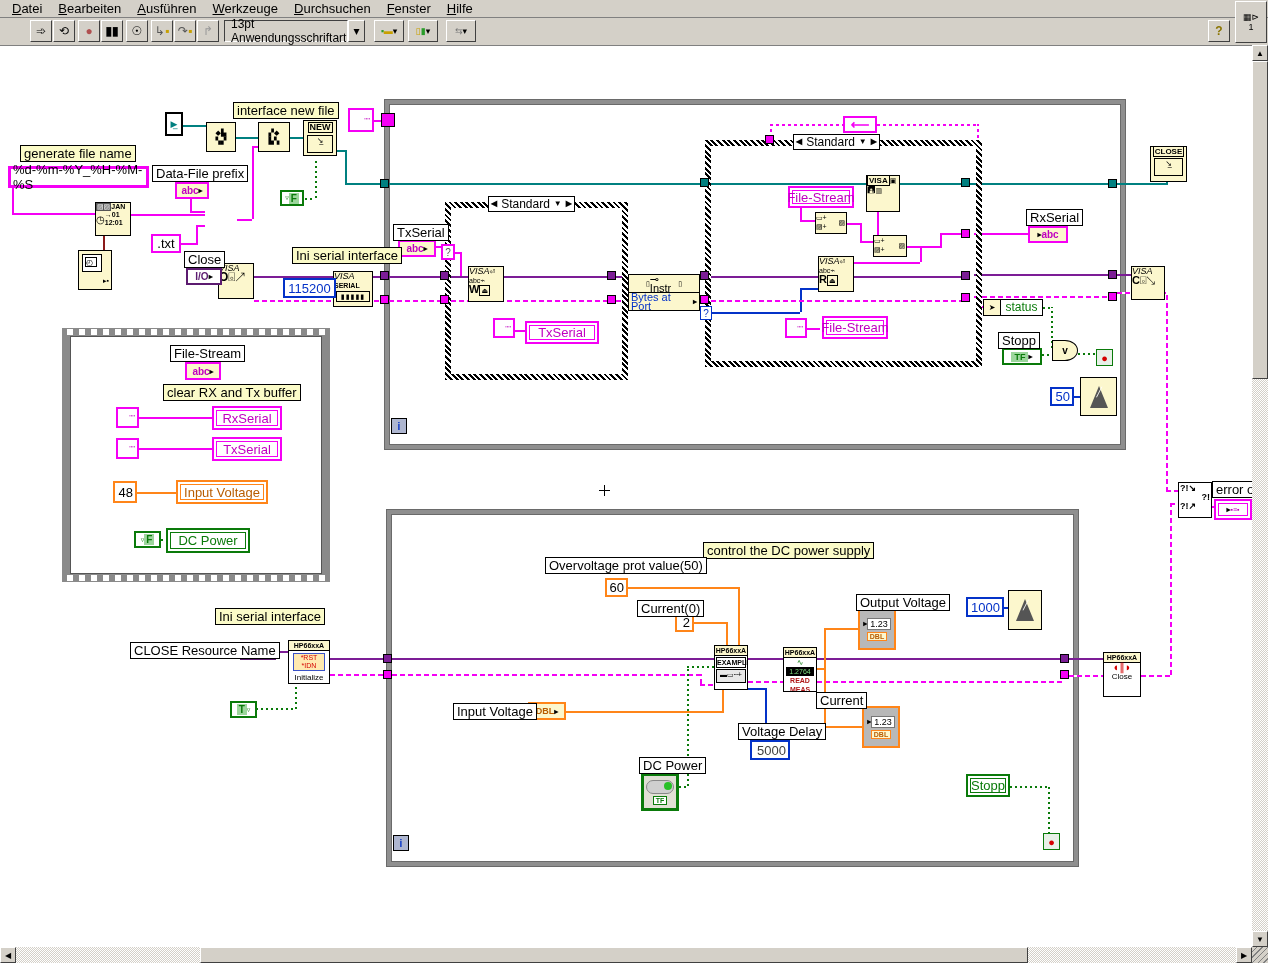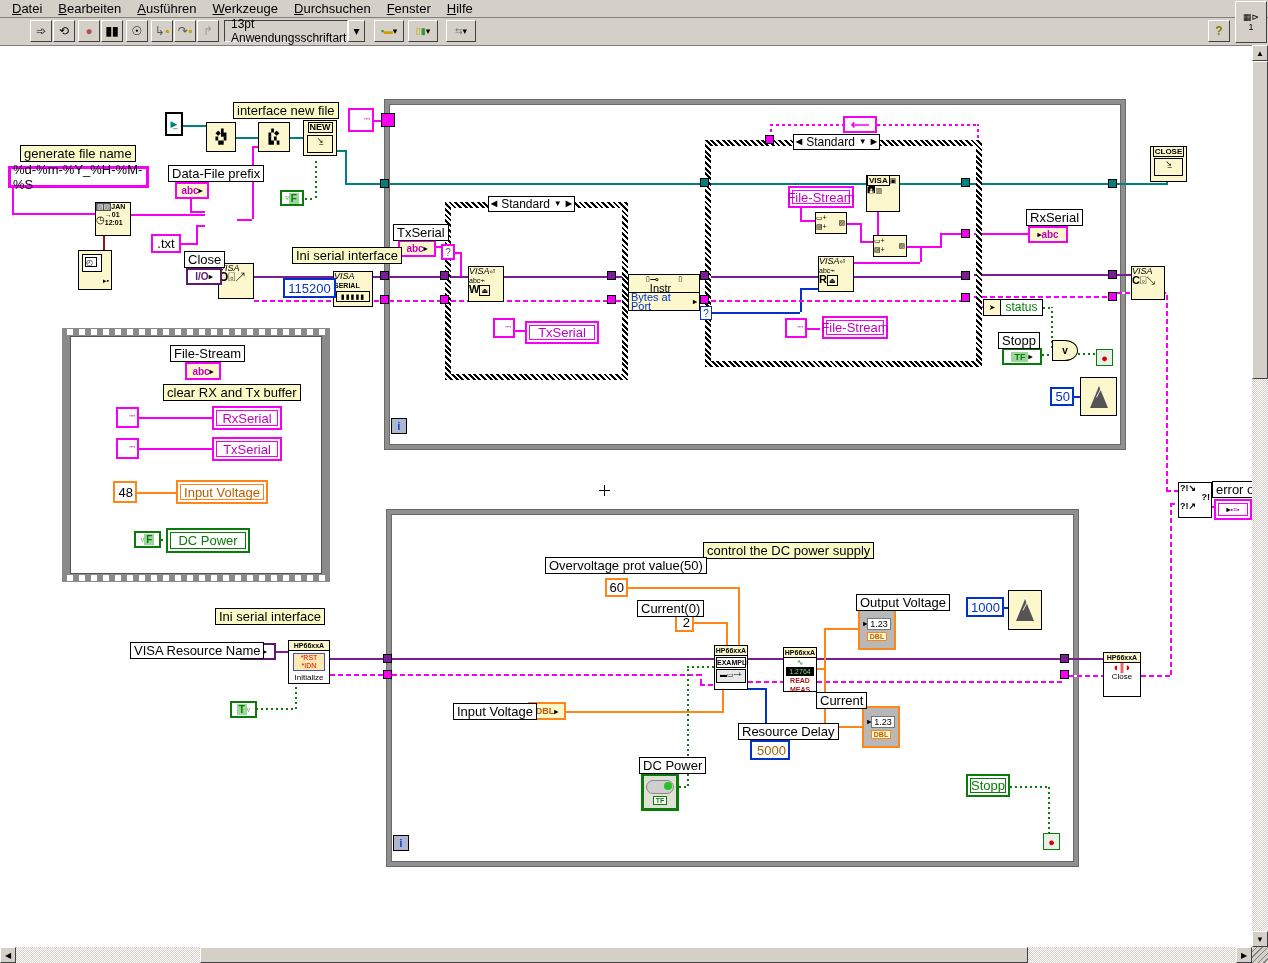--- a/index.html
+++ b/index.html
@@ -288,21 +288,21 @@
       <span style="color:#008080;font-size:9px">▶̲</span>
     </div>
   <div class="node" style="left:206px;top:122px;width:30px;height:30px;display:flex;align-items:center;justify-content:center">
       <span class="mini">◆▙<br>▚▞</span>
     </div>
   <div class="node" style="left:258px;top:122px;width:32px;height:30px;display:flex;align-items:center;justify-content:center">
       <span class="mini">▞◆<br>▙▚</span>
     </div>
   <div class="node" style="left:303px;top:120px;width:34px;height:36px;text-align:center"><b style="font-size:9px;border:1px solid #000;display:inline-block;padding:0 1px;margin-top:1px">NEW</b><div style="border:1px solid #000;margin:2px 3px;height:16px;background:#fcf7cd">↘̲</div></div>
 
-  <div class="lbl lw" style="left:168px;top:165px">Data-File prefix</div>
+  <div class="lbl lw" style="left:152px;top:165px">Data-File prefix</div>
   <div class="sctl" style="left:175px;top:182px;width:34px;height:17px">
       <span>abc</span>
       <span class="arrow">▸</span>
     </div>
 
   <div class="node" style="left:95px;top:202px;width:36px;height:34px">
     <div style="display:flex">
         <span style="background:#555;color:#fff;padding:0 1px" class="mini">▨▨</span>
         <b class="mini">JAN</b>
       </div>
@@ -354,21 +354,21 @@
         <b style="font-size:11px">W</b>
         <span style="border:1px solid #000;font-size:7px;padding:0 1px">⏏</span>
       </div></div>
 
   <div class="numc" style="left:493px;top:318px;width:22px;height:20px;border:2px solid #f500f5">
       <span style="color:#c000c0;font-size:8px">""</span>
     </div>
   <div class="locv" style="left:525px;top:321px;width:74px;height:23px;border:2px solid #f500f5;box-shadow:inset 0 0 0 2px #fff,inset 0 0 0 3px #f500f5;color:#c000c0">TxSerial</div>
 
   <div class="node" style="left:628px;top:274px;width:72px;height:37px;background:#fcf7cd;padding:0">
-    <div style="display:flex;justify-content:space-between;align-items:flex-start;border-bottom:1px solid #000;height:17px;padding:0 17px">
+    <div style="display:flex;justify-content:space-between;align-items:center;border-bottom:1px solid #000;height:17px;padding:0 17px">
         <span class="mini">▯</span>
         <span style="font-size:11px">⊸ <span>Instr</span></span>
         <span class="mini">▯</span>
       </div>
     <div style="display:flex;align-items:center;height:17px;padding:0 2px;color:#0432c8;font-size:11px">
         <span>Bytes at Port</span>
         <span class="arrow">▸</span>
       </div>
   </div>
   <div class="term" style="left:700px;top:306px;width:12px;height:14px;border:1px solid #0432c8;background:#fff;color:#0432c8;font-size:10px">?</div>
@@ -449,21 +449,21 @@
   <div class="term" style="left:134px;top:531px;width:27px;height:17px;border:2px solid #0a7a0a;background:#fff">
       <span class="mini" style="color:#0a7a0a">▿</span>
       <b style="color:#0a7a0a;font-size:10px;background:#9cd69c;padding:0 2px">F</b>
     </div>
   <div class="locv" style="left:166px;top:528px;width:84px;height:25px;border:2px solid #0a7a0a;box-shadow:inset 0 0 0 2px #fff,inset 0 0 0 3px #0a7a0a;color:#0a7a0a">DC Power</div>
 
   <div class="w h" style="left:599px;top:490px;width:11px;height:1px;background:#000;z-index:30"></div>
   <div class="w v" style="left:604px;top:485px;width:1px;height:11px;background:#000;z-index:30"></div>
 
   <div class="lbl" style="left:215px;top:608px">Ini serial interface</div>
-  <div class="lbl lw" style="left:130px;top:642px">VISA Resource Name</div>
+  <div class="lbl lw" style="left:130px;top:642px">CLOSE Resource Name</div>
   <div class="numc" style="left:240px;top:643px;width:36px;height:17px;border:2px solid #5c1b70;justify-content:center">
       <b style="color:#5c1b70;font-size:10px">I/O</b>
       <span class="arrow">▸</span>
     </div>
   <div class="node" style="left:288px;top:640px;width:42px;height:44px;background:#fff;text-align:center;padding:0">
     <div style="background:#fcf7cd;border-bottom:1px solid #000;font-size:7px"><b>HP66xxA</b></div>
     <div style="color:#d40000;background:#ffe9b0;border:1px solid #3a52c8;margin:2px 4px;font-size:7px;line-height:8px">*RST *IDN</div>
     <div style="font-size:8px">Initialize</div>
   </div>
   <div class="term" style="left:230px;top:701px;width:27px;height:17px;border:2px solid #0a7a0a;background:#fff">
@@ -512,22 +512,22 @@
         <span style="position:absolute;left:-2px;top:2px;color:#fff;font-size:9px">╱</span>
       </div>
     </div>
 
   <div class="lbl lw" style="left:453px;top:703px">Input Voltage</div>
   <div class="term" style="left:528px;top:702px;width:38px;height:18px;border:2px solid #ff8519;background:#fcf7cd">
       <b style="color:#b85c00;font-size:9px">DBL</b>
       <span class="arrow">▸</span>
     </div>
 
-  <div class="lbl lw" style="left:738px;top:723px">Resource Delay</div>
-  <div class="numc" style="left:750px;top:740px;width:40px;height:20px;border:2px solid #0432c8;color:#a16207">5000</div>
+  <div class="lbl lw" style="left:738px;top:723px">Voltage Delay</div>
+  <div class="numc" style="left:750px;top:740px;width:40px;height:20px;border:2px solid #0432c8;color:#404040">5000</div>
 
   <div class="lbl lw" style="left:639px;top:757px">DC Power</div>
   <div class="term" style="left:641px;top:773px;width:38px;height:38px;border:3px solid #0a7a0a;background:#e0e0d4;flex-direction:column">
     <div style="width:26px;height:12px;border-radius:7px;background:#cfcfcf;border:1px solid #888;position:relative">
         <span style="position:absolute;right:1px;top:1px;width:8px;height:8px;border-radius:50%;background:#28c028"></span>
       </div>
     <b style="font-size:7px;color:#0a7a0a;border:1px solid #0a7a0a;padding:0 2px;margin-top:2px;background:#fff">TF</b>
   </div>
 
   <div class="locv" style="left:966px;top:774px;width:44px;height:23px;border:2px solid #0a7a0a;box-shadow:inset 0 0 0 2px #fff,inset 0 0 0 3px #0a7a0a;color:#0a7a0a">Stopp</div>

